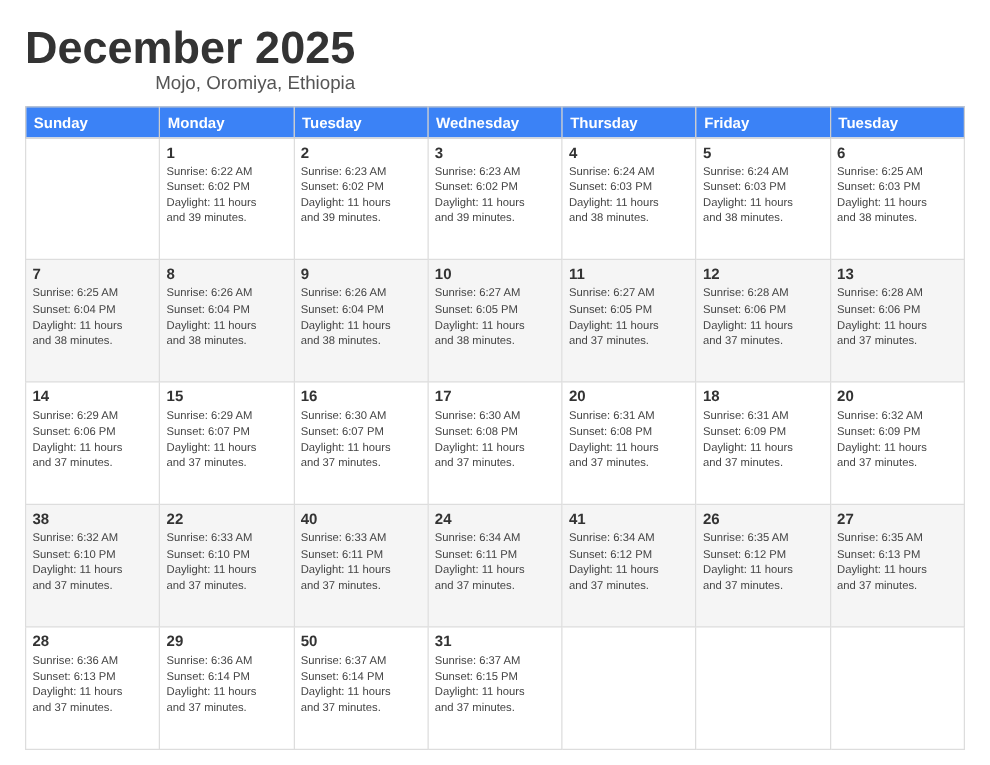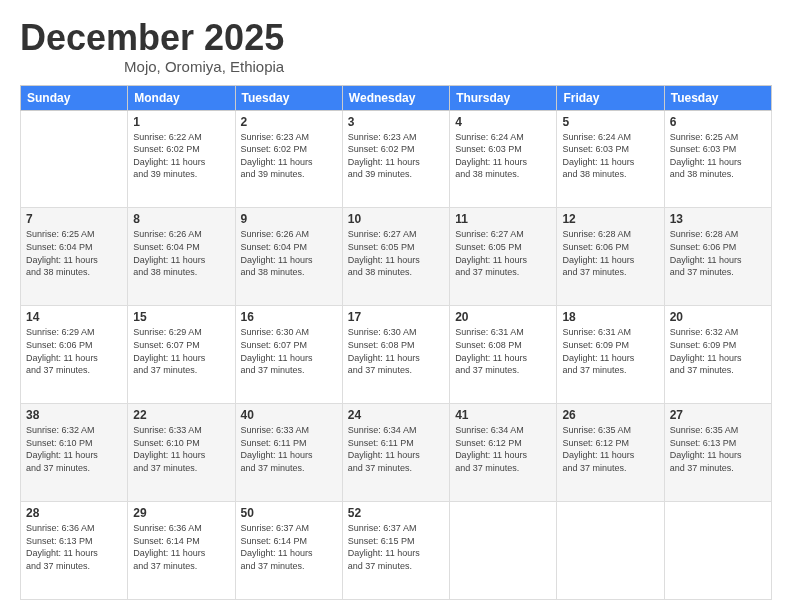--- a/index.html
+++ b/index.html
@@ -249,21 +249,21 @@
           </td>
           <td>
             <span class="day-number">29</span>
             <div class="day-info">Sunrise: 6:36 AM<br>Sunset: 6:14 PM<br>Daylight: 11 hours<br>and 37 minutes.</div>
           </td>
           <td>
             <span class="day-number">50</span>
             <div class="day-info">Sunrise: 6:37 AM<br>Sunset: 6:14 PM<br>Daylight: 11 hours<br>and 37 minutes.</div>
           </td>
           <td>
-            <span class="day-number">52</span>
+            <span class="day-number">31</span>
             <div class="day-info">Sunrise: 6:37 AM<br>Sunset: 6:15 PM<br>Daylight: 11 hours<br>and 37 minutes.</div>
           </td>
           <td class="empty-cell"></td>
           <td class="empty-cell"></td>
           <td class="empty-cell"></td>
         </tr>
       </tbody>
   </table>
 </div>
 

